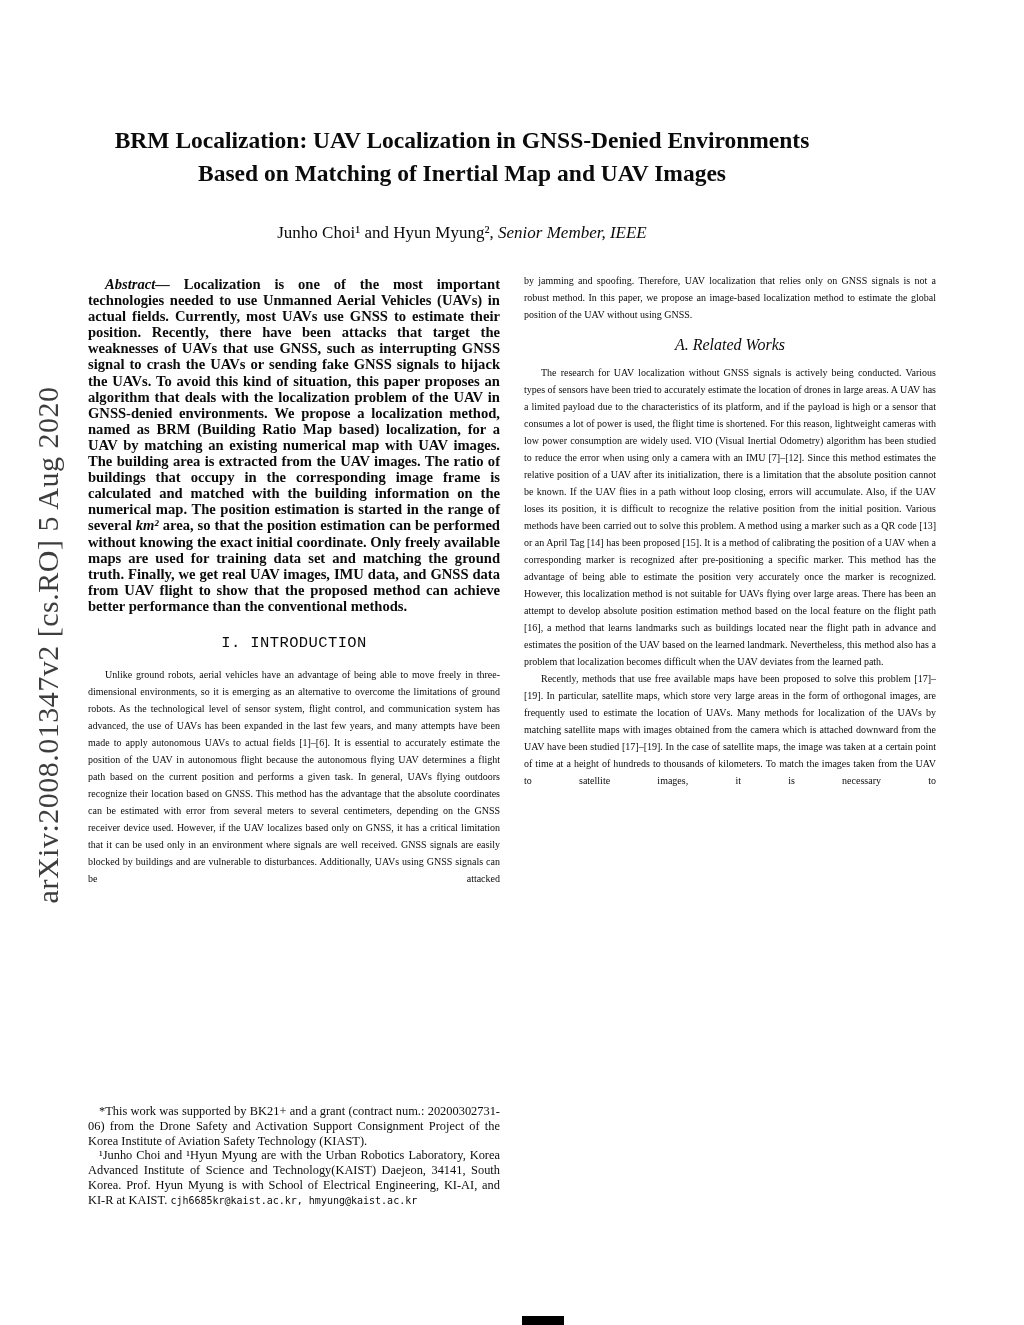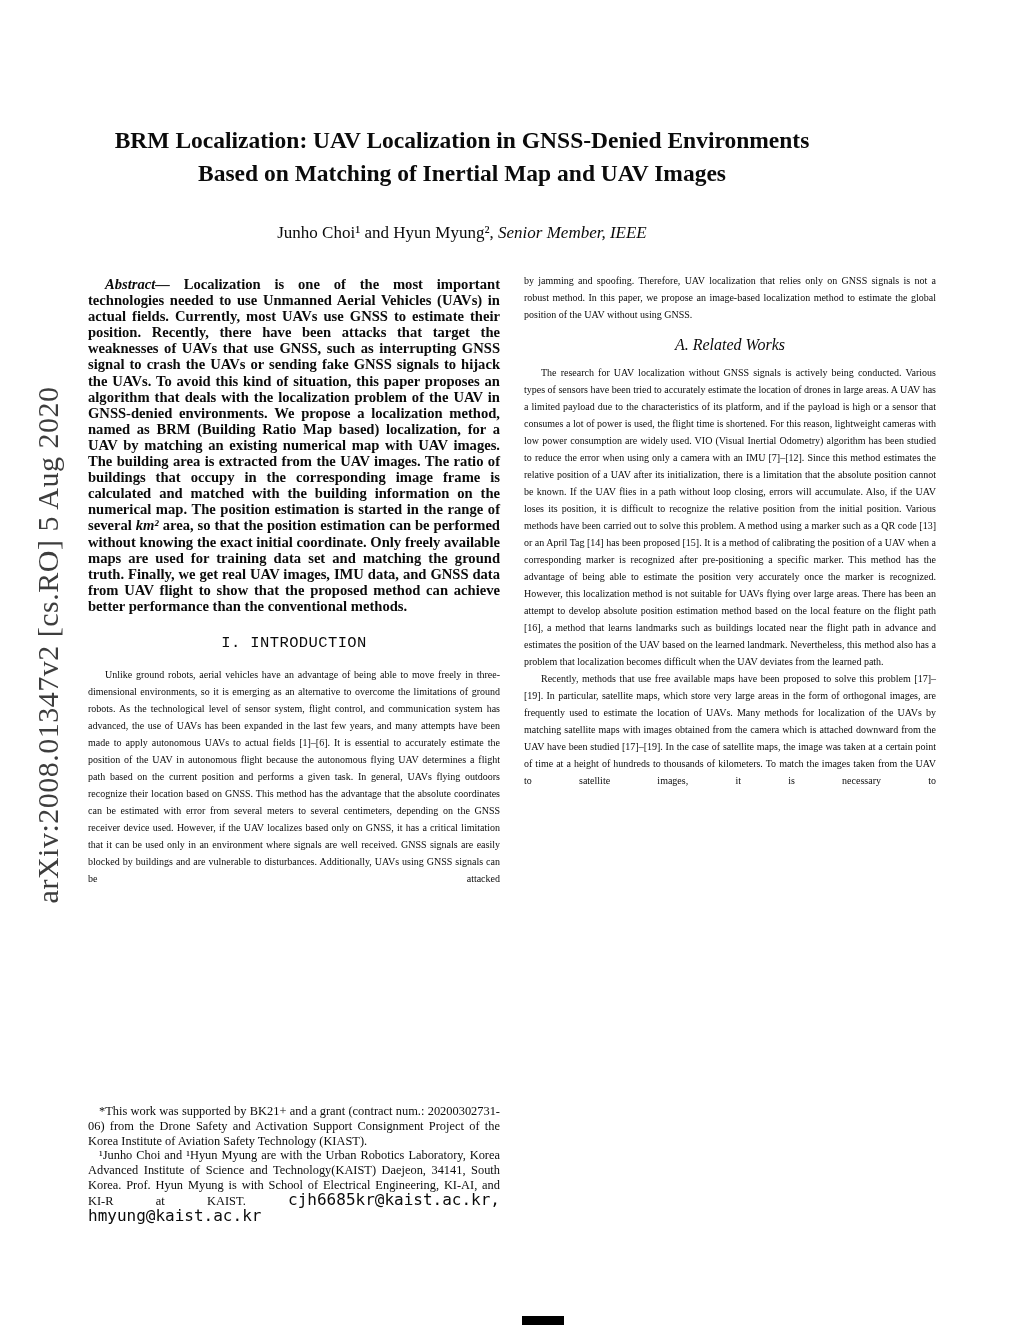--- a/index.html
+++ b/index.html
@@ -66,21 +66,21 @@
   .cont-end { text-align-last: justify; }
   .footnote {
     position: absolute;
     left: 88px; top: 1104px;
     width: 412px;
     text-align: justify;
     font-size: 12.4px;
     line-height: 14.8px;
   }
   .fn { text-indent: 11px; }
-  .mono { font-family: "DejaVu Sans Mono", monospace; font-size: 16px; }
+  .mono { font-family: "DejaVu Sans Mono", monospace; font-size: 10px; }
   .page-bottom-artifact {
     position: absolute;
     left: 522px; top: 1316px;
     width: 42px; height: 9px;
     background: #000000;
   }
 </style>
 </head>
 <body>
 

